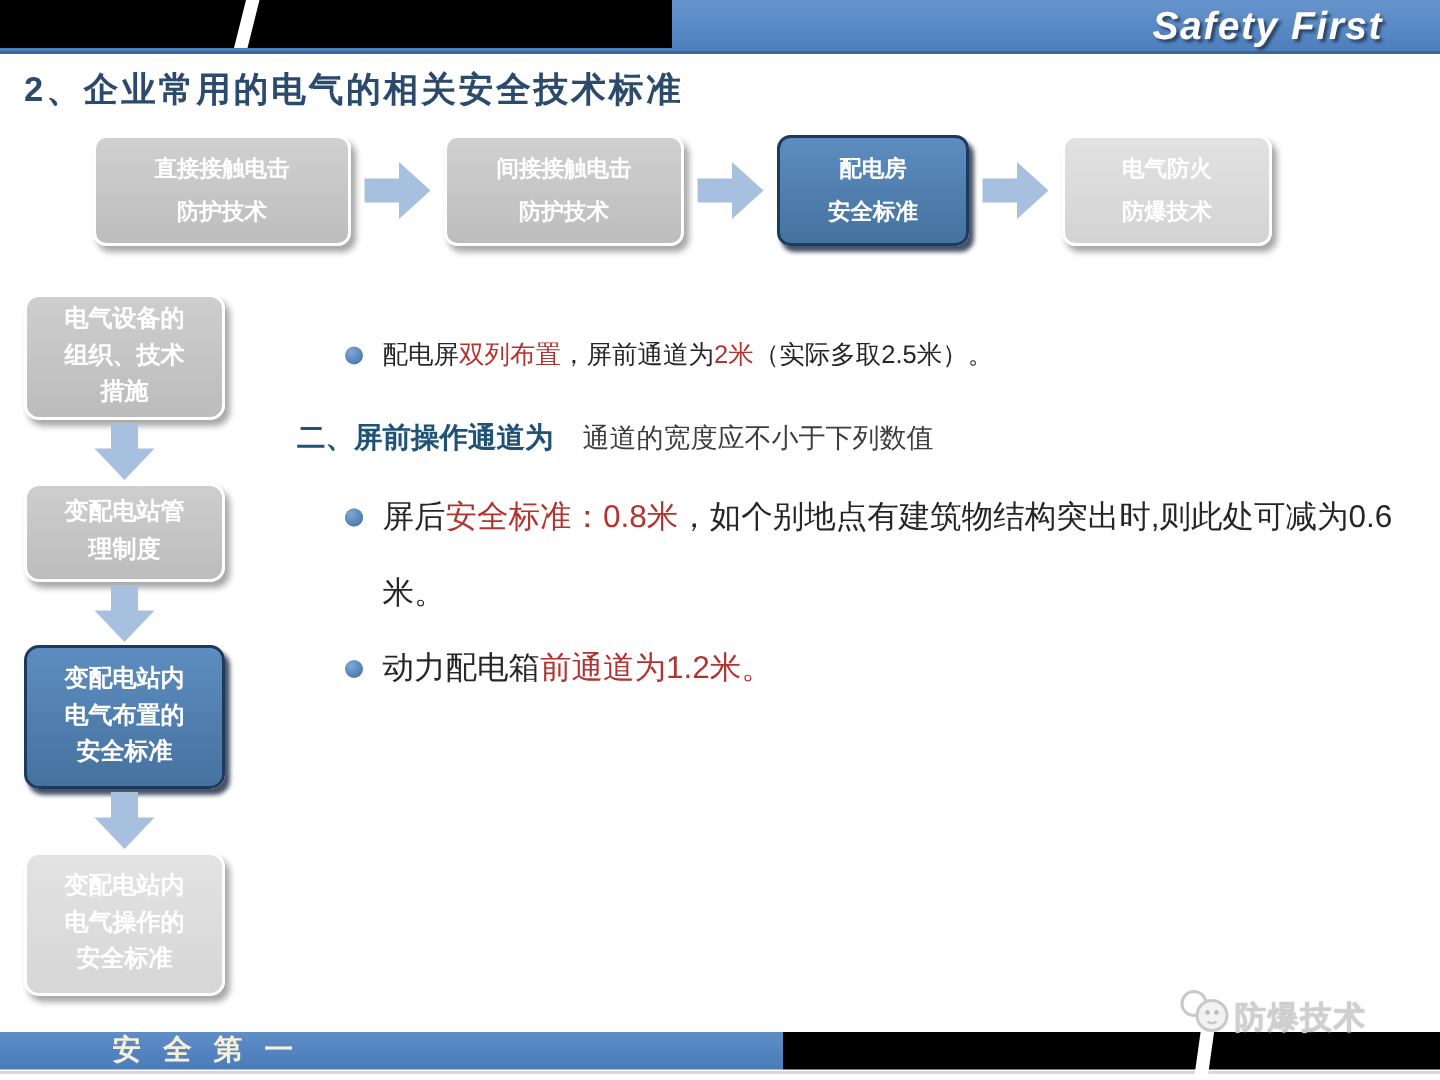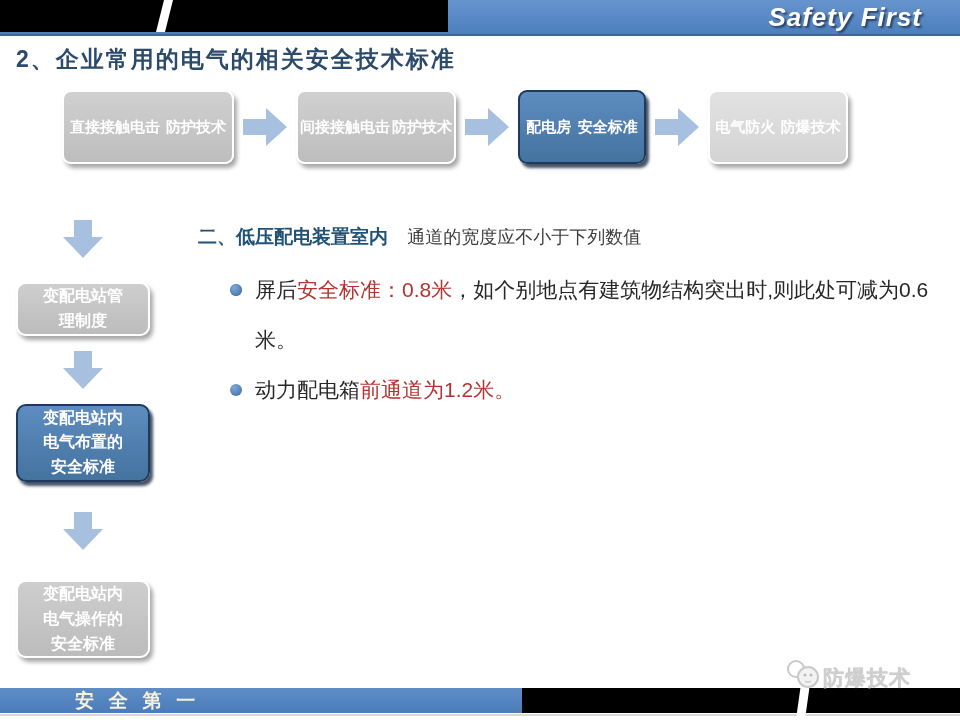--- a/index.html
+++ b/index.html
@@ -14,21 +14,21 @@
   .safety-first{position:absolute;right:38px;top:2px;font-size:26px;font-weight:bold;font-style:italic;
     color:#ffffff;text-shadow:2px 2px 2px rgba(20,30,50,.65);letter-spacing:1px;}
 
   
   .page-title{position:absolute;left:16px;top:44px;font-size:23px;font-weight:bold;color:#2c4a6b;letter-spacing:2px;}
 
   
   .flow{position:absolute;left:62px;top:90px;display:flex;align-items:center;gap:8px;}
   .flow-box{box-sizing:border-box;height:74px;border-radius:9px;border:2px solid #ffffff;
     background:linear-gradient(#d0d0d0,#bdbdbd);color:#fff;font-weight:bold;font-size:15px;
-    display:flex;flex-direction:row;justify-content:space-evenly;align-items:center;text-align:center;
+    display:flex;flex-direction:column;justify-content:space-evenly;align-items:center;text-align:center;
     box-shadow:3px 4px 4px rgba(0,0,0,.35);}
   .flow>*:nth-child(1){width:172px;}
   .flow>*:nth-child(3){width:160px;}
   .flow>*:nth-child(5){width:128px;}
   .flow>*:nth-child(7){width:140px;}
   .flow-box.active{background:linear-gradient(#5d8cc0,#44739f);border:2px solid #1d3a5c;
     box-shadow:3px 4px 3px rgba(8,25,50,.75);}
   .flow-box:nth-child(7){background:linear-gradient(#e2e2e2,#d3d3d3);}
   .h-arrow{display:flex;align-items:center;}
 
@@ -117,20 +117,25 @@
           <polygon points="1,14 24,14 24,3 45,22 24,41 24,30 1,30" fill="#a8c0df"></polygon>
         </svg>
       </div>
       <div class="flow-box">
         <div class="box-line">电气防火</div>
         <div class="box-line">防爆技术</div>
       </div>
     </div>
 
   <div class="sidebar">
+      <div class="side-box">
+        <div class="box-line">电气设备的</div>
+        <div class="box-line">组织、技术</div>
+        <div class="box-line">措施</div>
+      </div>
       <div class="v-arrow">
         <svg width="44" height="40" viewBox="0 0 44 40">
           <polygon points="13,1 31,1 31,18 42,18 22,39 2,18 13,18" fill="#a8c0df"></polygon>
         </svg>
       </div>
       <div class="side-box">
         <div class="box-line">变配电站管</div>
         <div class="box-line">理制度</div>
       </div>
       <div class="v-arrow">
@@ -151,26 +156,27 @@
       <div class="side-box">
         <div class="box-line">变配电站内</div>
         <div class="box-line">电气操作的</div>
         <div class="box-line">安全标准</div>
       </div>
     </div>
 
   <div class="main">
     <div class="sec sec-1">
       <div class="bullet-list">
+          <div class="bullet"><span class="dot"></span><span class="bullet-text"><span class="seg-dark">配电屏</span><span class="seg-red">双列布置</span><span class="seg-dark">，屏前通道为</span><span class="seg-red">2米</span><span class="seg-dark">（实际多取2.5米）。</span></span></div>
         </div>
     </div>
 
     <div class="sec sec-2">
       <p class="sec-heading">
-        <span class="head-strong">二、低压配电装置室内</span>
+        <span class="head-strong">二、屏前操作通道为</span>
         <span class="head-rest">通道的宽度应不小于下列数值</span>
       </p>
       <div class="bullet-list">
           <div class="bullet"><span class="dot"></span></div>
           <div class="bullet"><span class="dot"></span><span class="bullet-text"><span class="seg-dark">屏后</span><span class="seg-red">安全标准：0.8米</span><span class="seg-dark">，如个别地点有建筑物结构突出时,则此处可减为0.6米。</span></span></div>
           <div class="bullet"><span class="dot"></span><span class="bullet-text"><span class="seg-dark">动力配电箱</span><span class="seg-red">前通道为1.2米。</span></span></div>
         </div>
     </div>
   </div>
 

